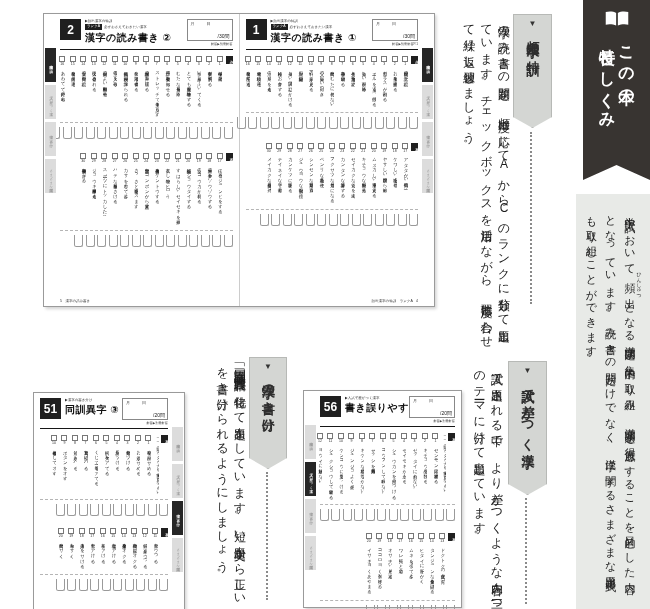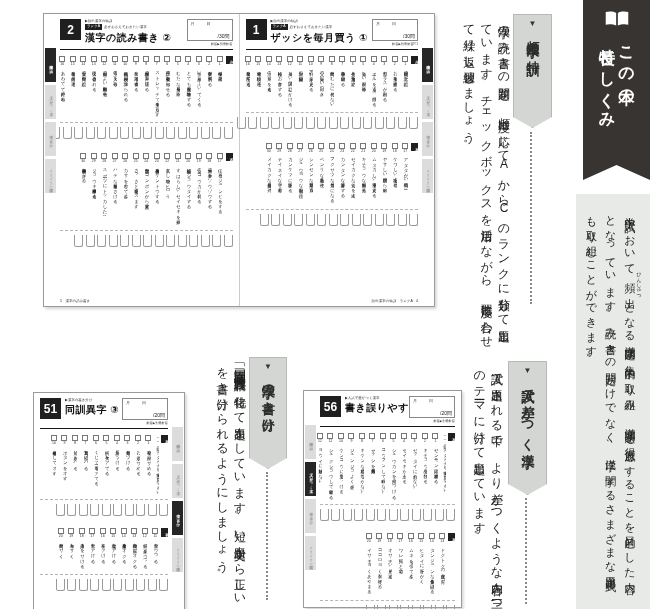--- a/index.html
+++ b/index.html
@@ -387,21 +387,21 @@
         </div>
       <div class="pbody">
         <div class="hdr">
           <div class="numbox">1</div>
           <div class="hmid">
             <div class="cat">▶頻出漢字の特訓</div>
             <div class="rankrow">
               <span class="rbadge">ランクA</span>
               <span class="rtext">必ずおさえておきたい漢字</span>
             </div>
-            <div class="ptitle">ザッシを毎月買う ①</div>
+            <div class="ptitle">漢字の読み書き ①</div>
           </div>
           <div class="hright">
             <div class="datebox">
               <div class="dtop">月　日</div>
               <div class="dscore">/30問</div>
             </div>
             <div class="anote">解答▶別冊解答P.1</div>
           </div>
         </div>
         <div class="block">

